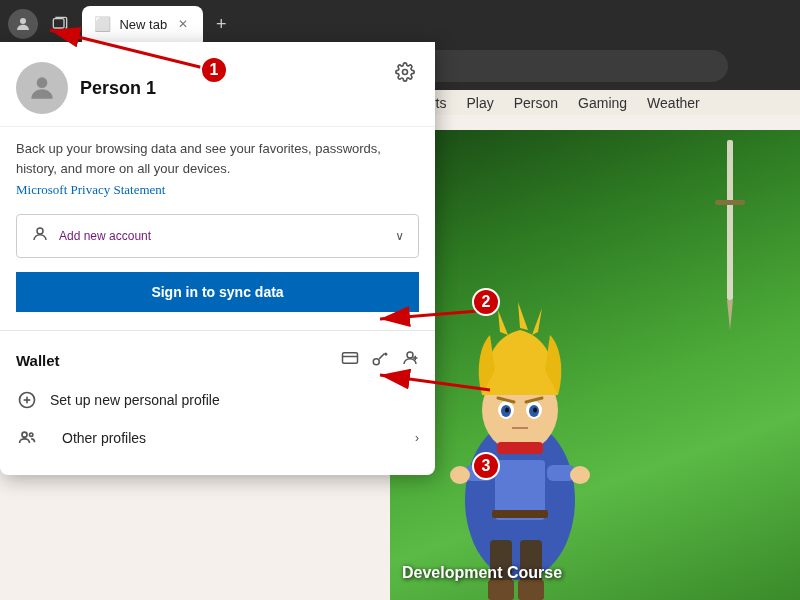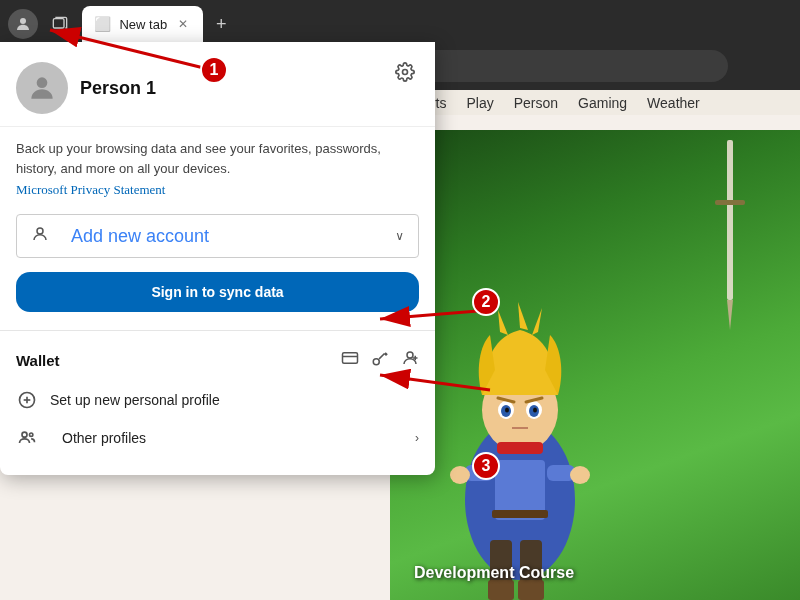--- a/index.html
+++ b/index.html
@@ -207,36 +207,35 @@
       background: white;
     }
 
     .account-icon {
       font-size: 16px;
       color: #555;
     }
 
     .account-label {
       flex: 1;
-      font-size: 18px;
-      color: #3b82f6;
-      margin-left: 12px;
+      font-size: 12px;
+      color: #701a75;
     }
 
     .dropdown-chevron {
       font-size: 12px;
       color: #555;
     }
 
     .sync-button {
       margin: 10px 16px;
       background: #0067b8;
       color: white;
       border: none;
-      border-radius: 14px;
+      border-radius: 0;
       padding: 12px;
       width: calc(100% - 32px);
       font-size: 14px;
       font-weight: 600;
       cursor: pointer;
       text-align: center;
     }
 
     .divider {
       height: 1px;
@@ -428,21 +427,21 @@
       <ellipse cx="125" cy="130" rx="2" ry="2.5" fill="#111"></ellipse>
 
       <path d="M88,118 L104,122" stroke="#a07020" stroke-width="3" fill="none" stroke-linecap="round"></path>
       <path d="M116,122 L132,118" stroke="#a07020" stroke-width="3" fill="none" stroke-linecap="round"></path>
 
       <path d="M102,148 L118,148" stroke="#c08060" stroke-width="2" fill="none"></path>
 
       <rect x="87" y="162" width="46" height="12" fill="#cc2222" rx="4"></rect>
     </svg>
 
-    <div style="position:absolute;bottom:18px;left:24px;color:white;font-size:16px;font-weight:bold;text-shadow:1px 1px 4px rgba(0,0,0,0.9);">Development Course</div>
+    <div style="position:absolute;bottom:18px;left:12px;color:white;font-size:16px;font-weight:bold;text-shadow:1px 1px 4px rgba(0,0,0,0.9);">Development Course</div>
   </div>
 
 </div>
 
 <div class="profile-panel">
 
   <div class="profile-header">
     <div class="avatar-circle">
       <svg width="32" height="32" viewBox="0 0 24 24" fill="#888">
         <circle cx="12" cy="8" r="4"></circle>

